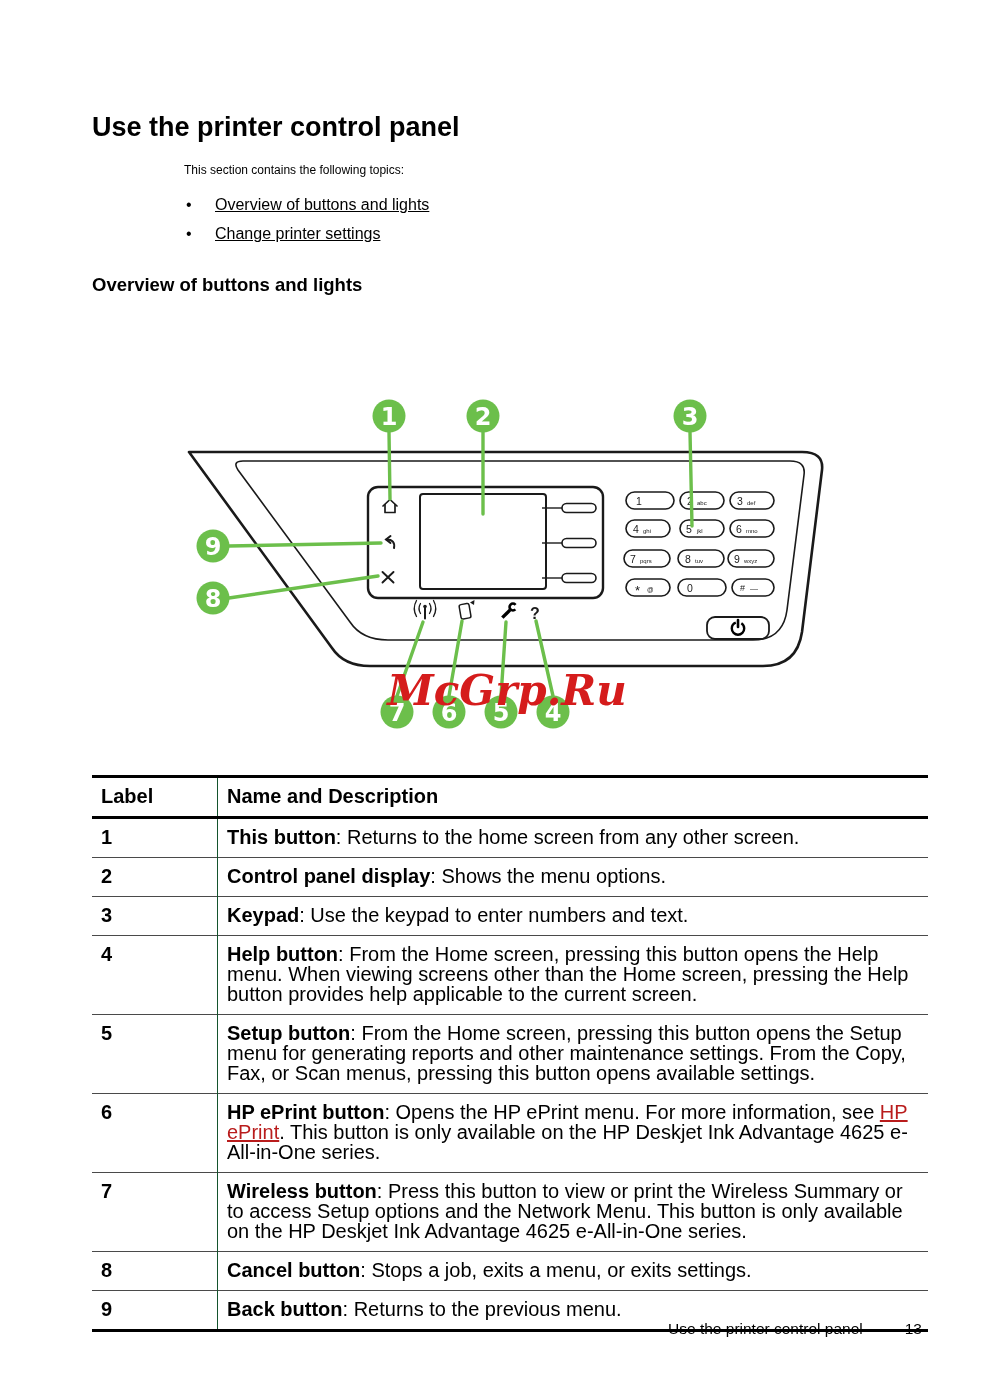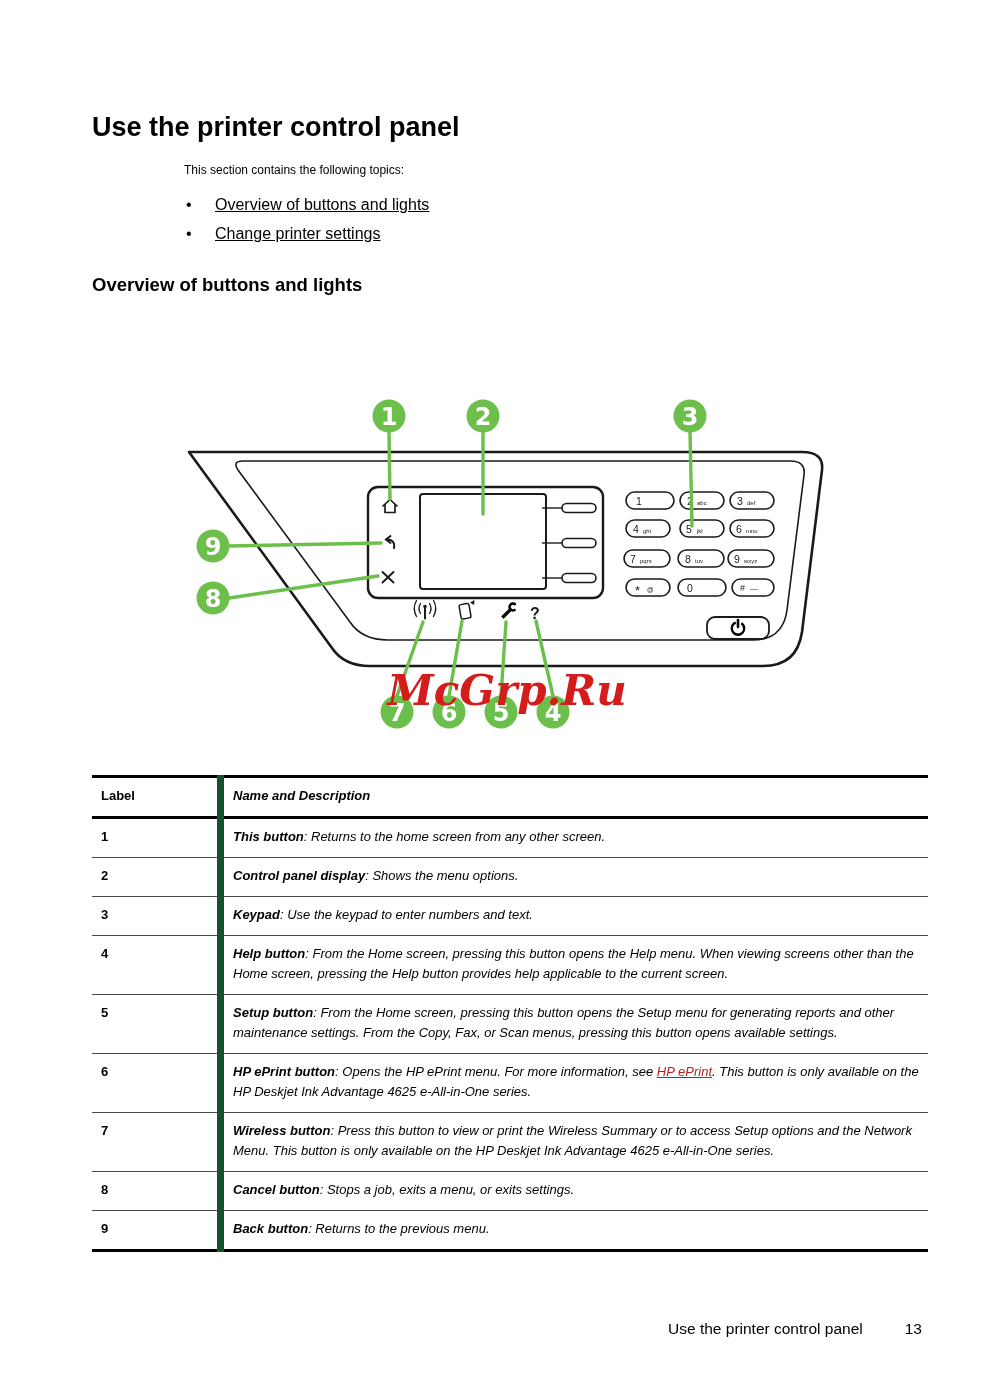--- a/index.html
+++ b/index.html
@@ -23,30 +23,30 @@
     font-size:18.5px; font-weight:bold;
   }
   .section-intro {
     position:absolute; left:184px; top:310px; width:700px;
     font-size:16px; line-height:22px;
   }
   .diagram { position:absolute; left:90px; top:392px; }
 
   .panel-table {
     position:absolute; left:92px; top:775px; width:836px;
-    border-collapse:collapse; font-size:13px; table-layout:fixed;
+    border-collapse:collapse; font-size:20px; table-layout:fixed;
   }
   .panel-table th, .panel-table td {
     text-align:left; vertical-align:top; padding:8px 8px 10px 9px; line-height:20px;
   }
   .panel-table .label-col { width:108px; }
   .panel-table thead tr { border-top:3px solid #000; border-bottom:3px solid #000; }
   .panel-table tbody tr { border-bottom:1px solid #4a4a4a; }
   .panel-table tbody tr:last-child { border-bottom:3px solid #000; }
-  .panel-table th + th, .panel-table td + td { border-left:7px solid #14532d;font-style:italic; }
+  .panel-table th + th, .panel-table td + td { border-left:1px solid #14532d; }
   .panel-table a { color:#b91c1c; text-decoration:underline; }
   .panel-table b { font-weight:bold; }
 
   .footer {
     position:absolute; top:1320px; right:78px; font-size:15.5px;
     display:flex; gap:42px; align-items:baseline;
   }
 </style>
 </head>
 <body>

